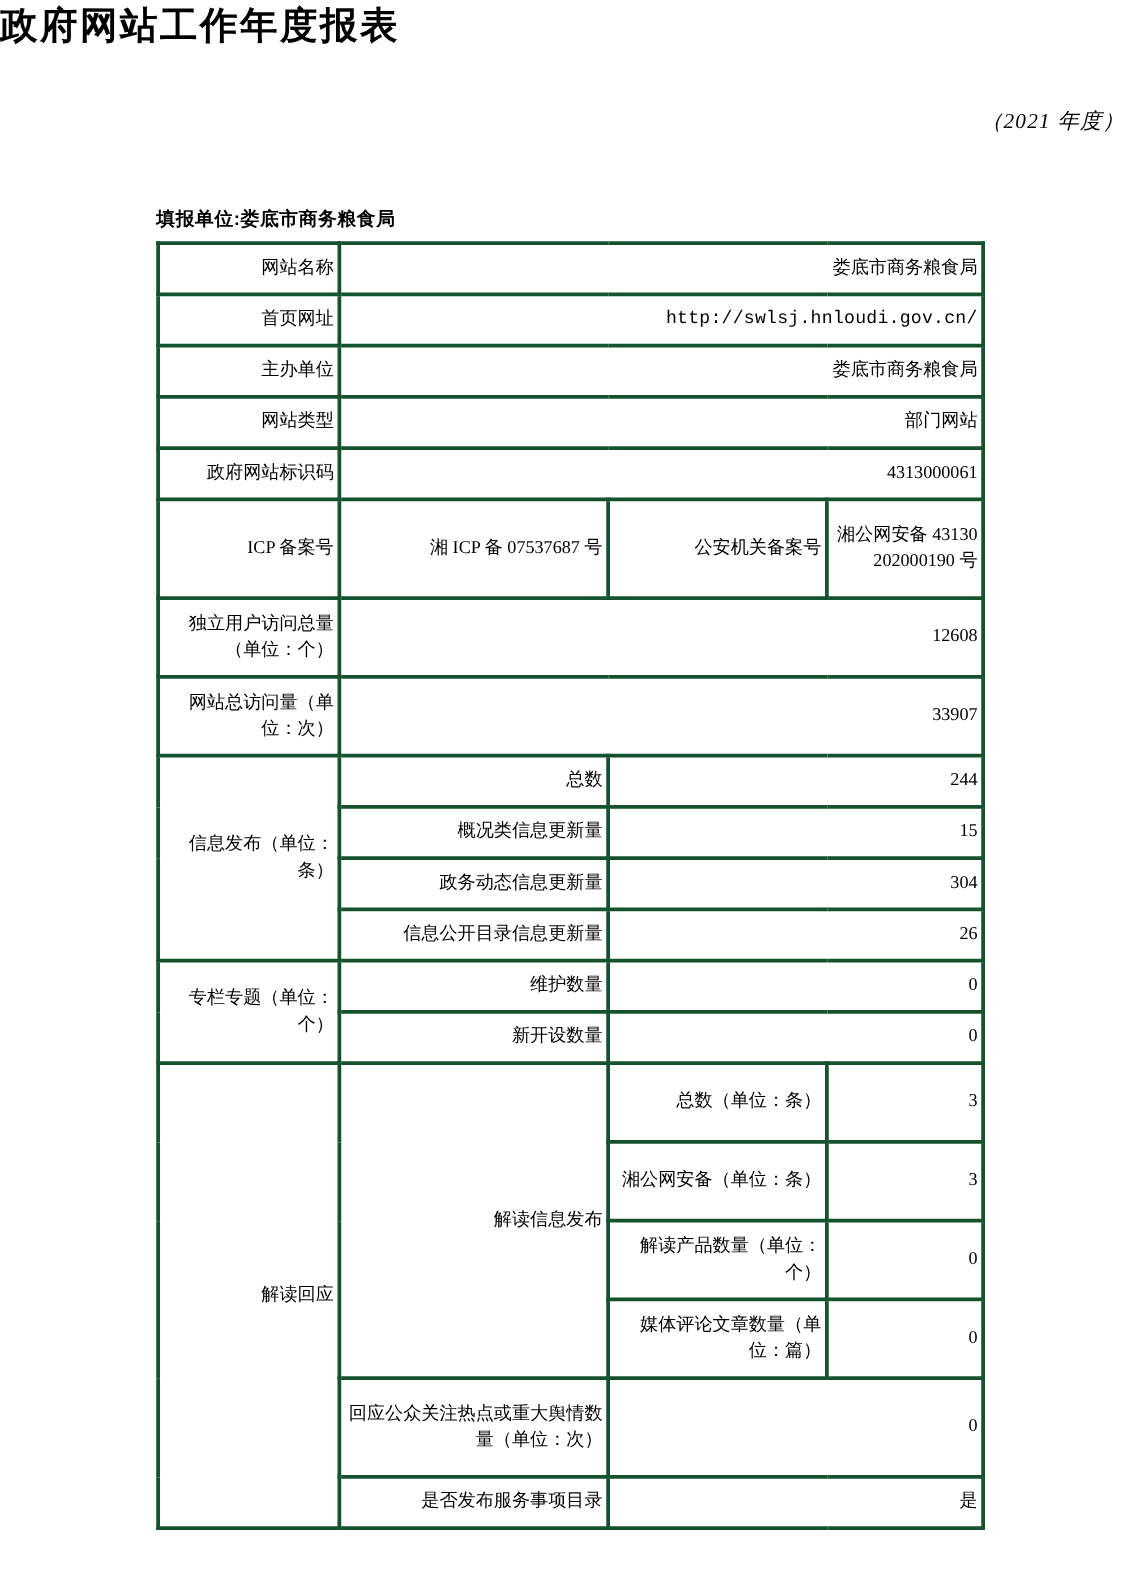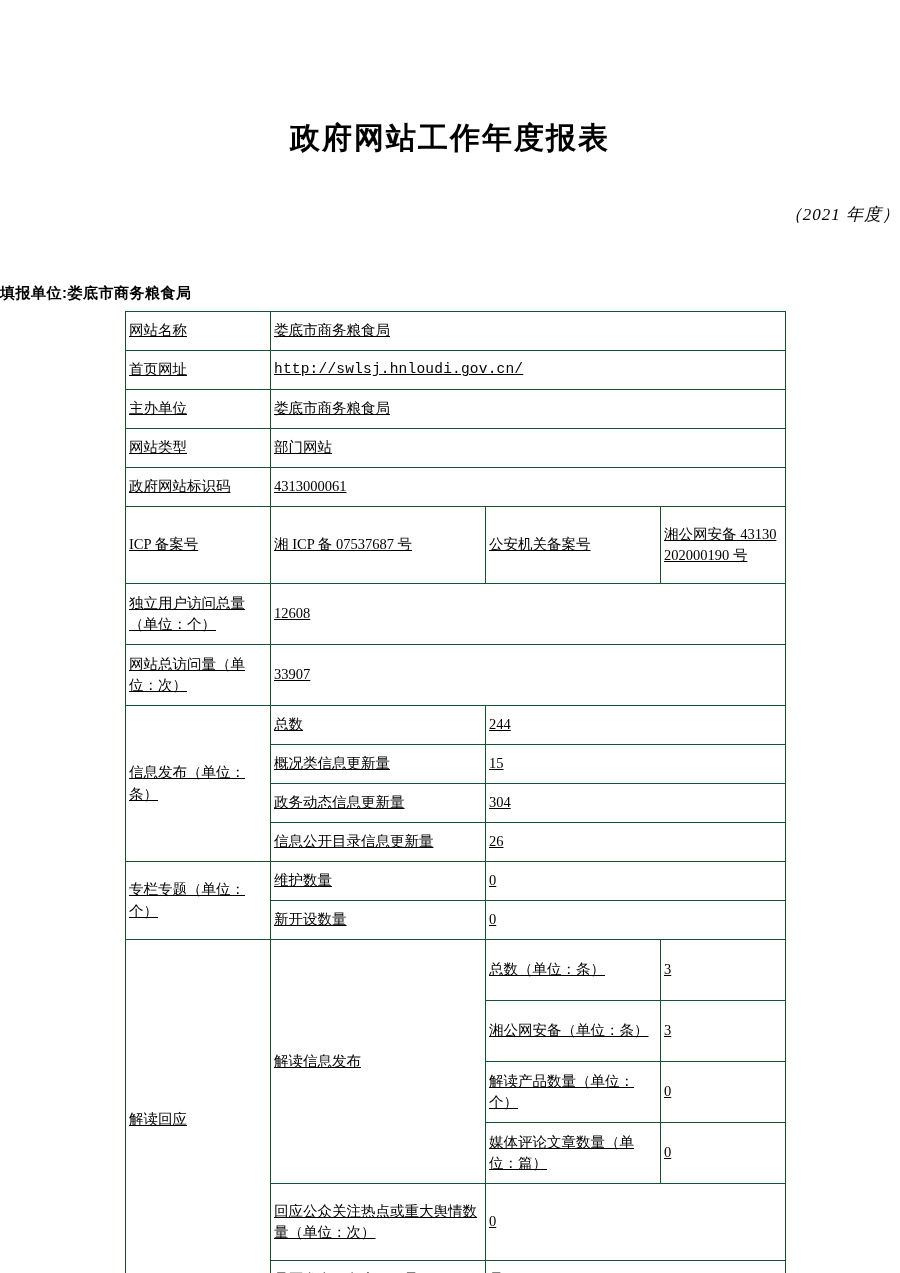--- a/index.html
+++ b/index.html
@@ -15,57 +15,55 @@
     position: relative;
   }
   .page {
     width: 900px;
     height: 1273px;
     box-sizing: border-box;
     padding: 0;
     position: relative;
   }
   .doc-title {
-    text-align: center;
     font-size: 30px;
     font-weight: bold;
     letter-spacing: 2px;
-    margin-top: 118px;
     font-family: "Liberation Sans", "DejaVu Sans", sans-serif;
   }
   .doc-subtitle {
     text-align: right;
     font-size: 17px;
     margin-top: 44px;
     letter-spacing: 1px;
     font-style: italic;
   }
   .filler-line {
     margin-top: 58px;
+    margin-left: 125px;
     font-size: 15px;
     font-weight: bold;
     font-family: "Liberation Sans", "DejaVu Sans", sans-serif;
     letter-spacing: 0.5px;
   }
   table.main {
     border-collapse: collapse;
     margin-left: 125px;
     margin-top: 8px;
     width: 660px;
     table-layout: fixed;
   }
   table.main td {
-    border: 1px solid #14532d;
+    border: 3px solid #14532d;
     font-size: 14.5px;
-    text-align: left;
+    text-align: right;
     vertical-align: middle;
     padding: 4px 3px;
     line-height: 1.45;
     word-break: break-all;
-    text-decoration: underline;
   }
   td.label {
     width: 145px;
   }
   .mono {
     font-family: "Liberation Mono", "DejaVu Sans Mono", monospace;
     font-size: 14px;
     letter-spacing: 0.2px;
   }
   .h30 { height: 30px; }

